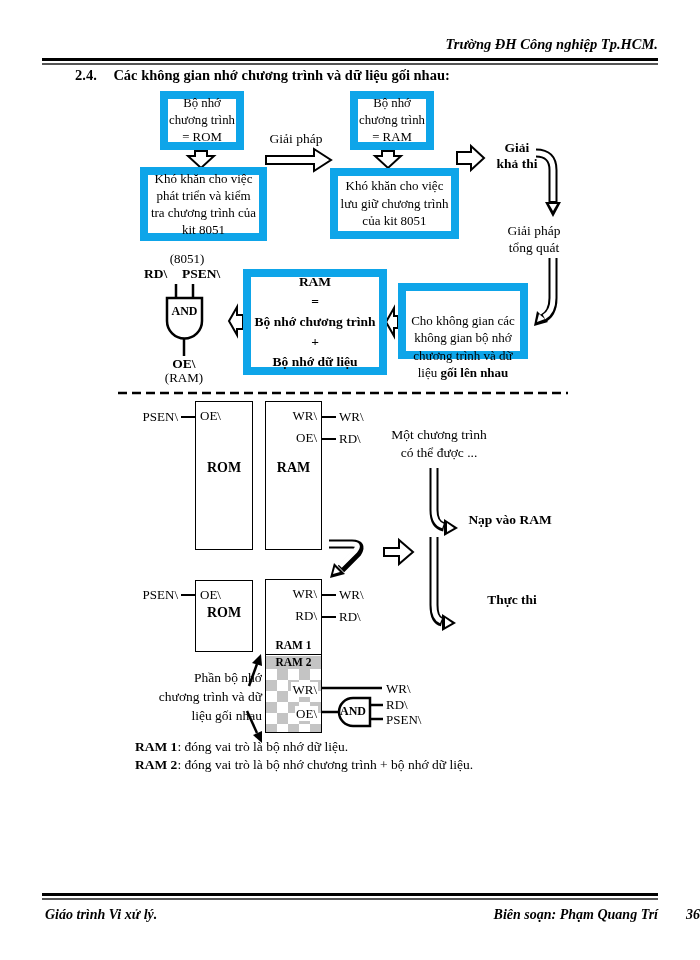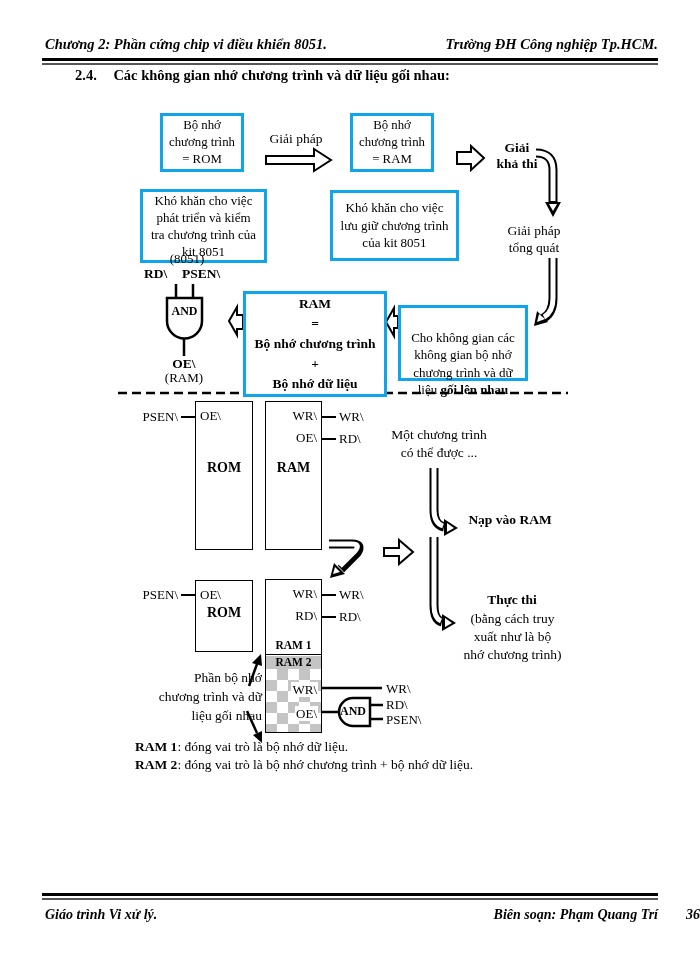--- a/index.html
+++ b/index.html
@@ -4,33 +4,32 @@
 <style>
   html,body{margin:0;padding:0;background:#fff;}
   #page{position:relative;width:700px;height:960px;background:#fff;
         font-family:"Liberation Serif","DejaVu Serif",serif;color:#000;overflow:hidden;}
   .abs{position:absolute;}
   .t{white-space:pre-line;}
   .c{text-align:center;}
   .r{text-align:right;}
   .b{font-weight:bold;}
   .i{font-style:italic;}
-  .box{border:3px solid #0ea5e9;display:flex;align-items:center;justify-content:center;
-       text-align:center;white-space:pre-line;box-sizing:border-box;background:#fff;margin-top:22px;}
+  .box{border:8px solid #0ea5e9;display:flex;align-items:center;justify-content:center;
+       text-align:center;white-space:pre-line;box-sizing:border-box;background:#fff;}
   .box2{border:1.5px solid #000;box-sizing:border-box;background:#fff;}
   .pin{font-size:13px;line-height:15px;}
   .rule{border-top:3px solid #000;border-bottom:2px solid #555;height:2px;}
   svg{position:absolute;left:0;top:0;}
 </style>
 </head>
 <body>
 
 <div id="page">
 
-  <div class="abs b i" style="left:45px;top:36px;font-size:14.5px;">Chương 2: Phần cứng chip vi điều khiển 8051.</div>
   <div class="abs b i r" style="right:42px;top:36px;font-size:14.5px;">Trường ĐH Công nghiệp Tp.HCM.</div>
   <div class="abs rule" style="left:42px;right:42px;top:58px;"></div>
 
   <div class="abs" style="left:75px;top:67px;font-size:14.5px;">
     <span class="b">2.4.</span>
     <span class="b" style="margin-left:13px;">Các không gian nhớ chương trình và dữ liệu gối nhau:</span>
   </div>
 
   <svg width="700" height="960" viewBox="0 0 700 960">
 
@@ -162,23 +161,20 @@
     <div class="abs pin r" style="right:4px;top:28px;">OE\</div>
     <div class="abs b c" style="left:0;right:0;top:58px;font-size:14px;">RAM</div>
   </div>
   <div class="abs pin" style="left:339px;top:409px;">WR\</div>
   <div class="abs pin" style="left:339px;top:431px;">RD\</div>
 
   <div class="abs c t" style="left:383px;top:426px;width:112px;font-size:13.5px;line-height:17.5px;">Một chương trình
 có thể được ...</div>
   <div class="abs c b" style="left:452px;top:512px;width:116px;font-size:13.5px;">Nạp vào RAM</div>
   <div class="abs c b" style="left:467px;top:592px;width:90px;font-size:13.5px;">Thực thi</div>
-  <div class="abs c t" style="left:450px;top:610px;width:125px;font-size:13.5px;line-height:18px;">(bằng cách truy
-xuất như là bộ
-nhớ chương trình)</div>
 
   <div class="abs box2" style="left:195px;top:580px;width:58px;height:72px;">
     <div class="abs pin" style="left:4px;top:6px;">OE\</div>
     <div class="abs b c" style="left:0;right:0;top:24px;font-size:14px;">ROM</div>
   </div>
   <div class="abs pin r" style="left:133px;top:587px;width:45px;">PSEN\</div>
 
   <div class="abs box2" style="left:265px;top:579px;width:57px;height:154px;">
     <div class="abs pin r" style="right:4px;top:6px;">WR\</div>
     <div class="abs pin r" style="right:4px;top:28px;" title="OE\">RD\</div>

